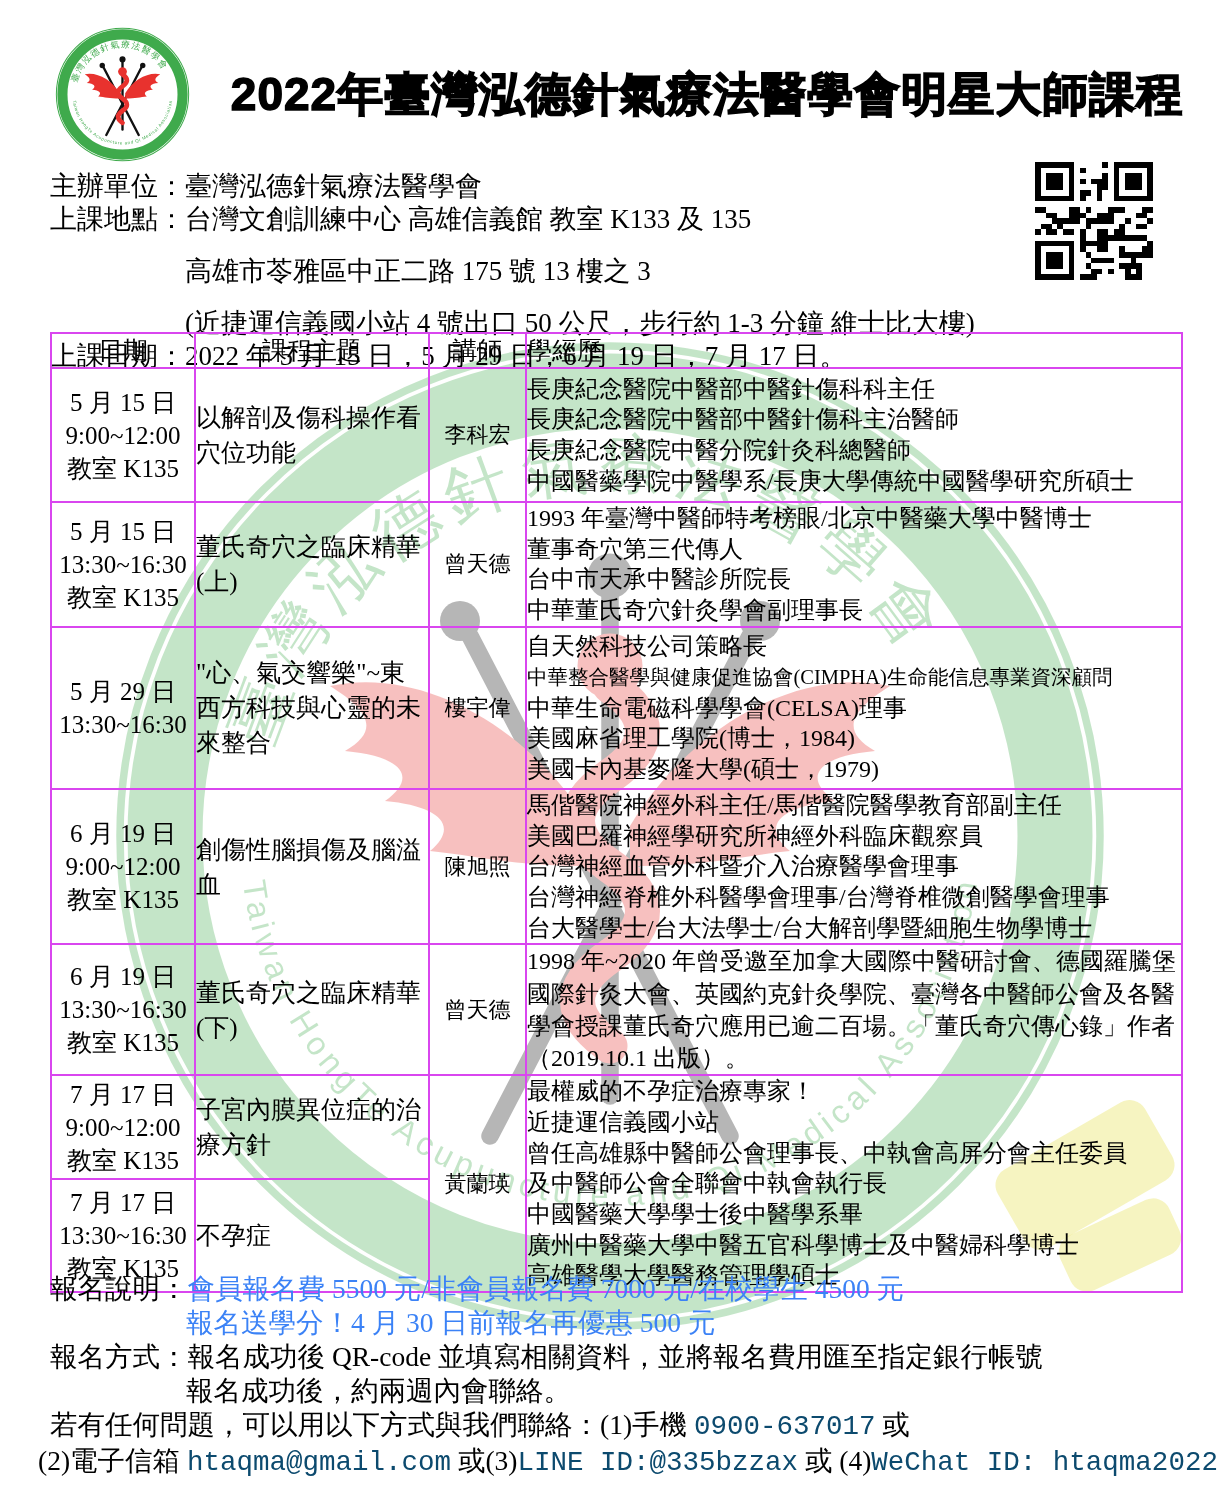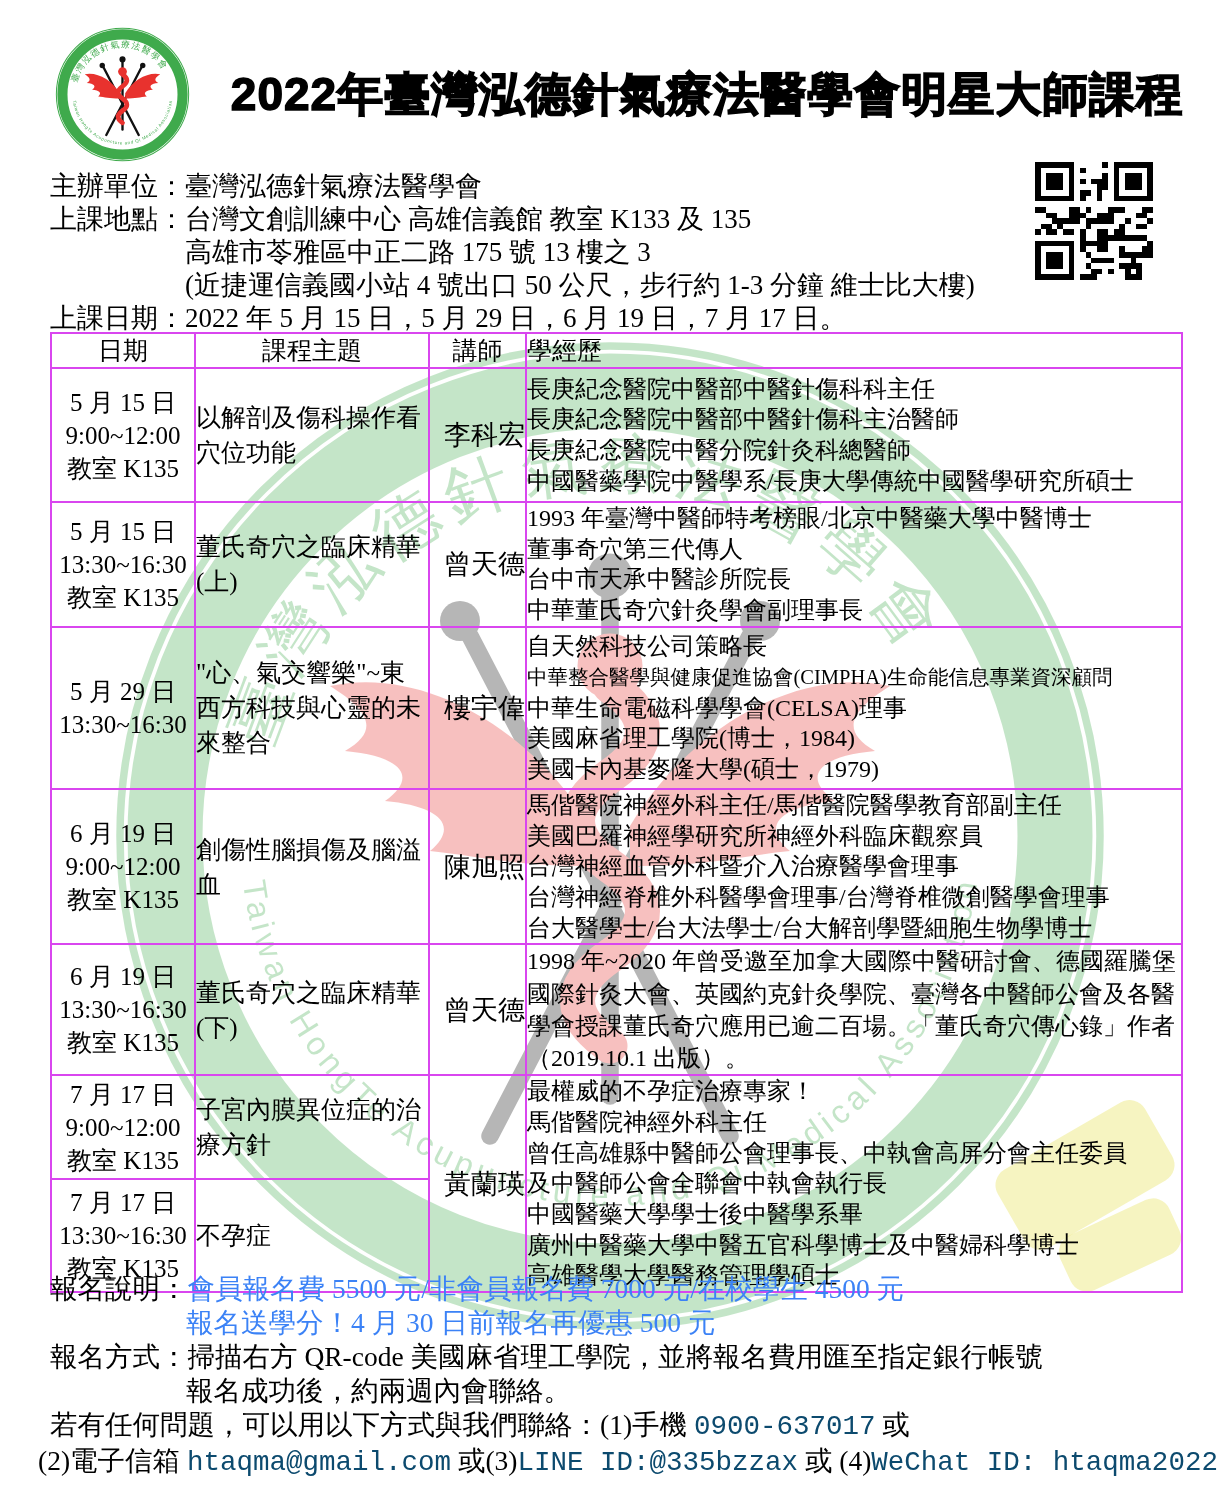--- a/index.html
+++ b/index.html
@@ -18,33 +18,33 @@
   .logo{width:135px;height:135px;flex:0 0 auto;}
   .title{
     flex:1;text-align:center;
     font-family:"Liberation Sans","DejaVu Sans",sans-serif;
     font-weight:900;font-size:46px;letter-spacing:1px;line-height:1.1;margin-left:24px;
     -webkit-text-stroke:1.5px #000;
   }
   
   .info{margin:6px 0 0 50px;font-size:27px;line-height:33px;width:960px;}
   .info-line{white-space:nowrap;}
-  .info-line.indent{padding-left:135px;}
+  .info-line.indent{padding-left:135px;margin-top:19px;}
   .qr{position:absolute;left:1035px;top:162px;width:118px;height:118px;}
   
   table.course{
     position:absolute;left:50px;top:332px;width:1131px;
     border-collapse:collapse;table-layout:fixed;background:transparent;
   }
   table.course th,table.course td{border:2px solid #d946ef;padding:0;background:transparent;}
   th{font-weight:normal;font-size:25px;text-align:center;height:30px;}
   th.left{text-align:left;padding-left:8px;}
   td.date-cell{text-align:center;font-size:25px;line-height:1.32;vertical-align:middle;}
   td.topic-cell{font-size:25px;line-height:1.4;vertical-align:middle;padding:0 8px;}
-  td.lect-cell{text-align:right;font-size:27px;vertical-align:middle;font-family:Liberation Serif, serif;}
+  td.lect-cell{text-align:center;font-size:22px;vertical-align:middle;font-family:Liberation Serif, serif;}
   td.cred-cell{vertical-align:middle;padding:3px 6px 3px 8px;}
   .cred-line{white-space:nowrap;font-size:24px;line-height:1.28;}
   .cred-line.small{font-size:20.5px;line-height:1.5;}
   .cred-para{font-size:24px;line-height:1.34;}
   tr.r0{height:134px;} tr.r1{height:122px;} tr.r2{height:162px;}
   tr.r3{height:142px;} tr.r4{height:127px;} tr.r5{height:103px;} tr.r6{height:112px;}
   
   .footer{position:absolute;left:50px;top:1272px;width:1160px;font-size:27.5px;line-height:34px;}
   .foot-row{white-space:nowrap;}
   .foot-row.indent{padding-left:136px;}
@@ -341,21 +341,21 @@
       <tr class="r5">
         <td class="date-cell">
           <div>7 月 17 日</div>
           <div>9:00~12:00</div>
           <div>教室 K135</div>
         </td>
         <td class="topic-cell">子宮內膜異位症的治療方針</td>
         <td class="lect-cell" rowspan="2">黃蘭瑛</td>
         <td class="cred-cell" rowspan="2">
           <div class="cred-line">最權威的不孕症治療專家！</div>
-          <div class="cred-line">馬偕醫院神經外科主任</div>
+          <div class="cred-line">近捷運信義國小站</div>
           <div class="cred-line">曾任高雄縣中醫師公會理事長、中執會高屏分會主任委員</div>
           <div class="cred-line">及中醫師公會全聯會中執會執行長</div>
           <div class="cred-line">中國醫藥大學學士後中醫學系畢</div>
           <div class="cred-line">廣州中醫藥大學中醫五官科學博士及中醫婦科學博士</div>
           <div class="cred-line">高雄醫學大學醫務管理學碩士</div>
         </td>
       </tr>
 
       <tr class="r6">
         <td class="date-cell">
@@ -369,21 +369,21 @@
       </table>
 
     <div class="footer">
       <div class="foot-row">
         <span>報名說明：</span><span class="red">會員報名費 5500 元/非會員報名費 7000 元/在校學生 4500 元</span>
       </div>
       <div class="foot-row indent">
         <span class="red">報名送學分！4 月 30 日前報名再優惠 500 元</span>
       </div>
       <div class="foot-row">
-        <span>報名方式：</span><span>掃描右方 QR-code 美國麻省理工學院，並將報名費用匯至指定銀行帳號</span>
+        <span>報名方式：</span><span>報名成功後 QR-code 並填寫相關資料，並將報名費用匯至指定銀行帳號</span>
       </div>
       <div class="foot-row indent">報名成功後，約兩週內會聯絡。</div>
       <div class="foot-row">
         <span>若有任何問題，可以用以下方式與我們聯絡：(1)手機 </span><span class="blue">0900-637017</span><span> 或</span>
       </div>
       <div class="foot-row shift">
         <span>(2)電子信箱 </span><span class="blue">htaqma@gmail.com</span><span> 或(3)</span><span class="blue">LINE ID:@335bzzax</span><span> 或 (4)</span><span class="blue">WeChat ID: htaqma2022</span>
       </div>
     </div>
   </div>

